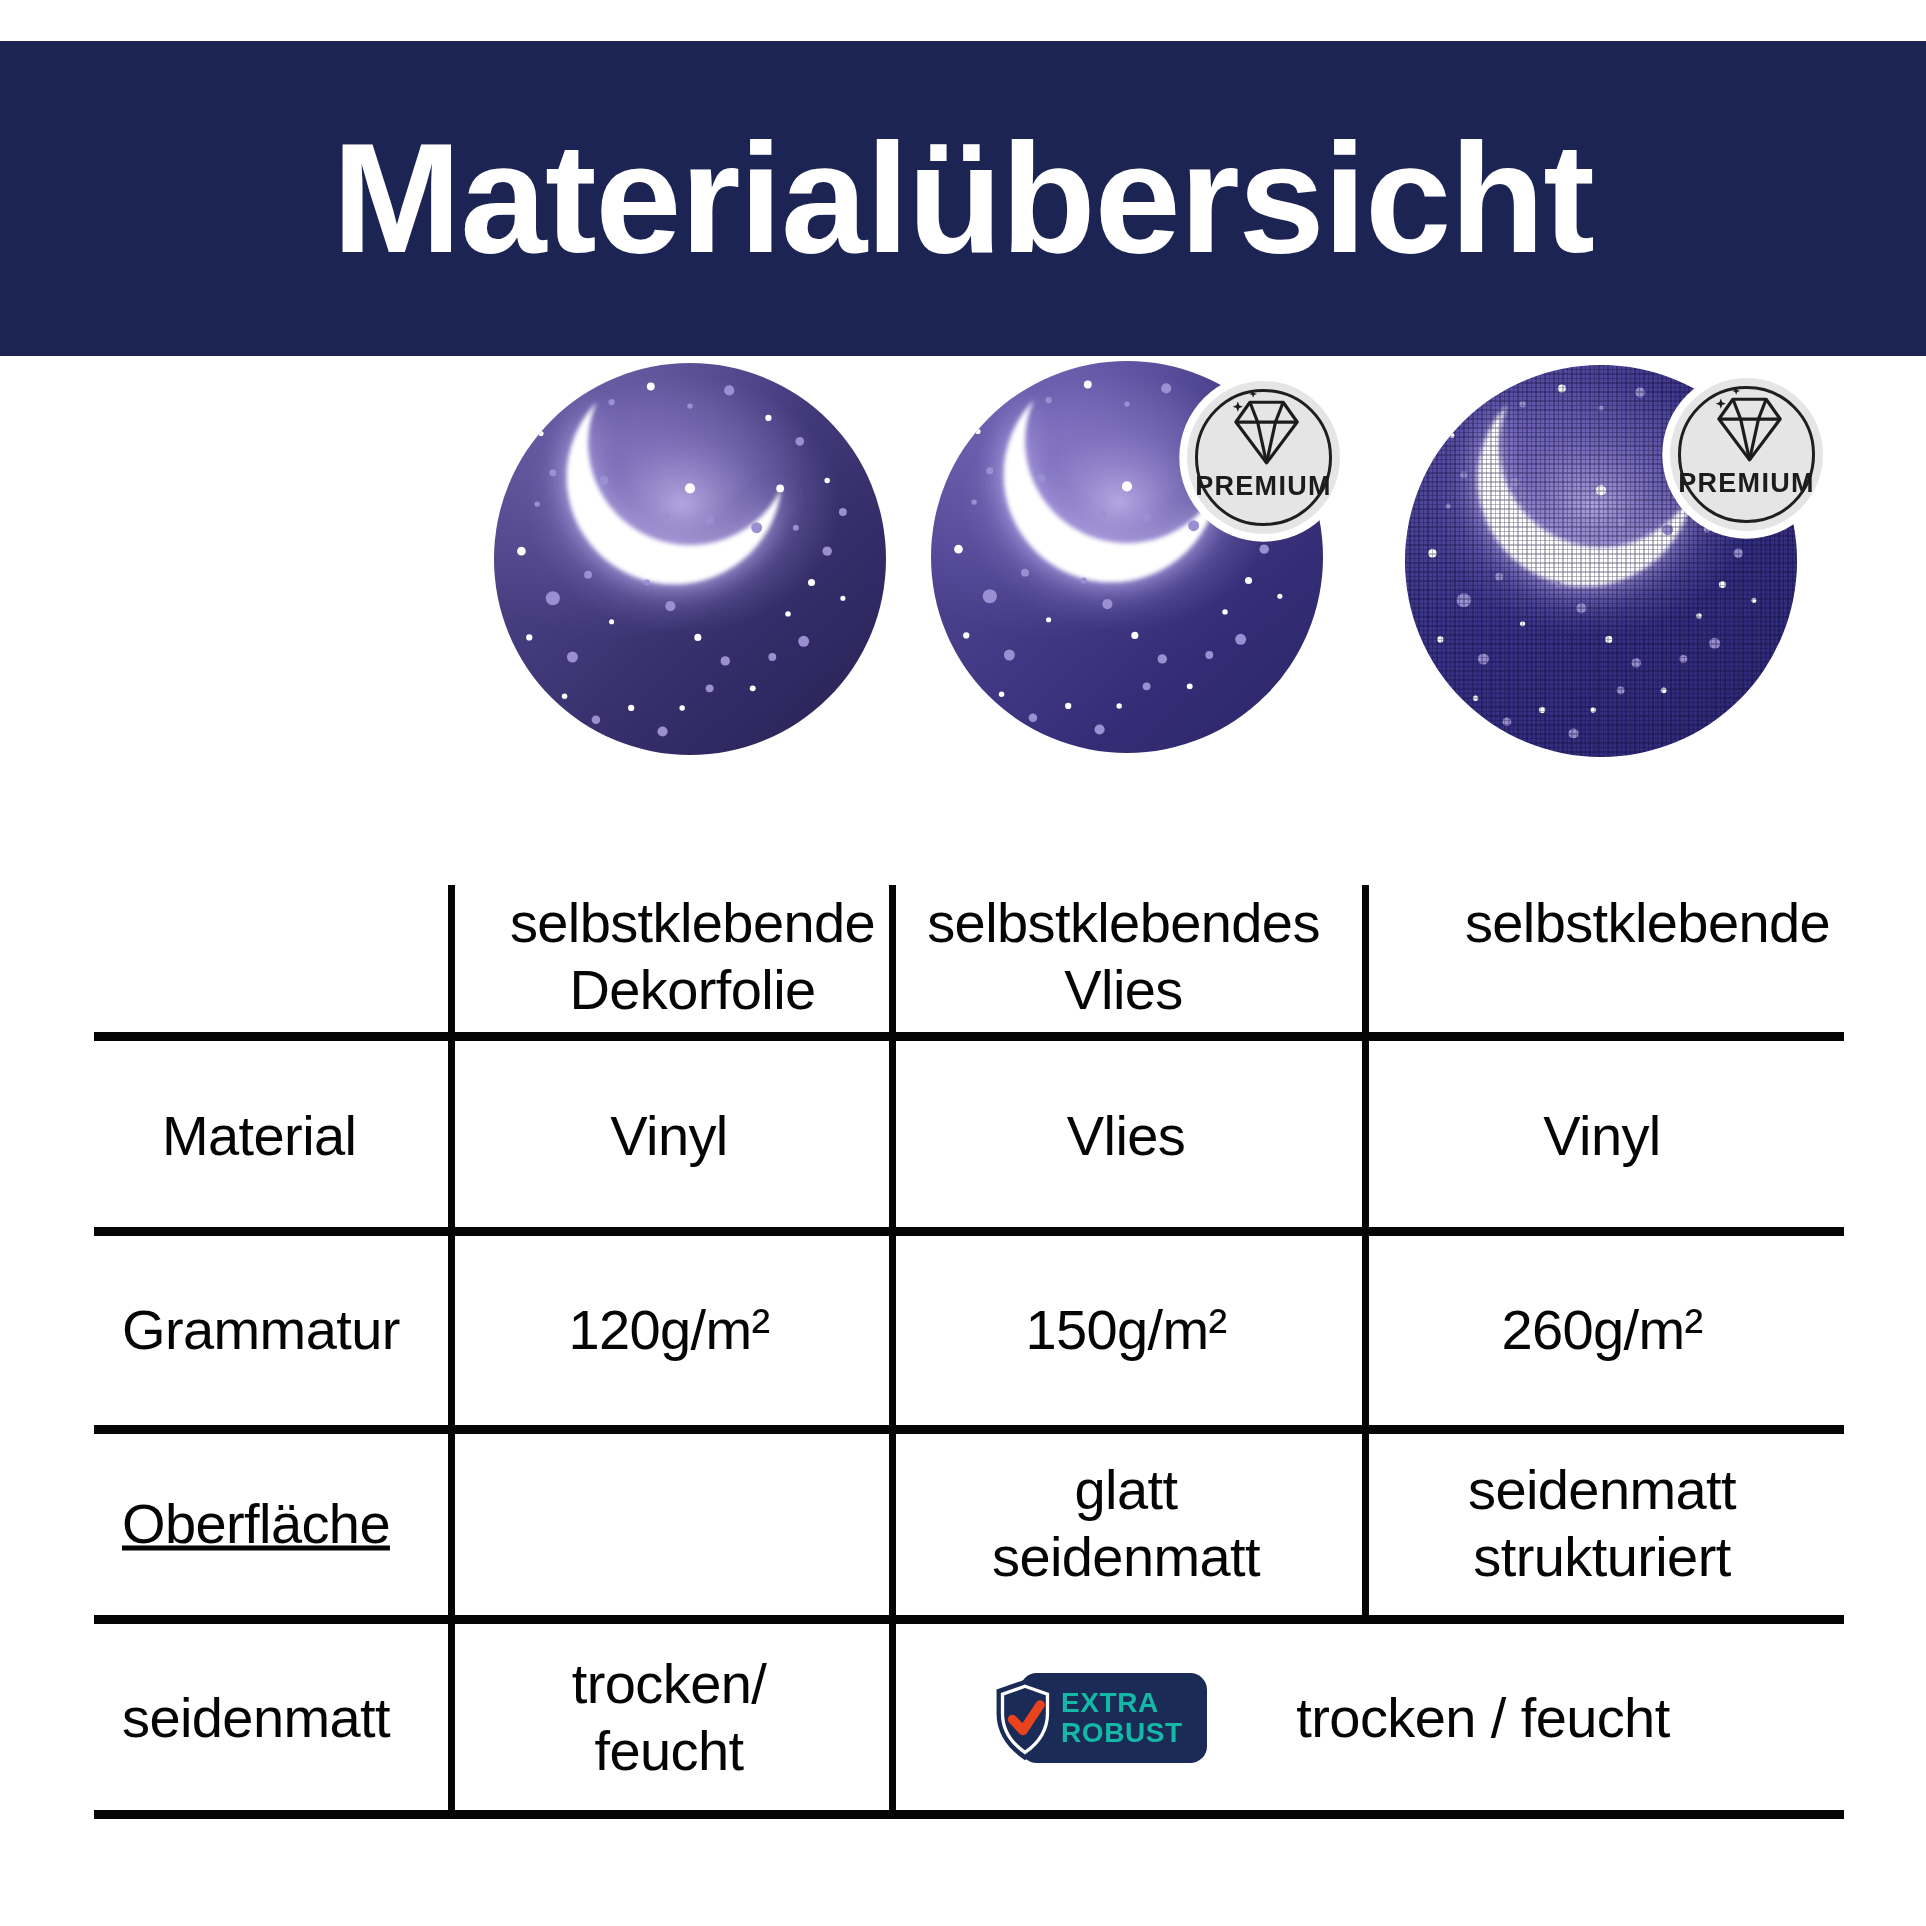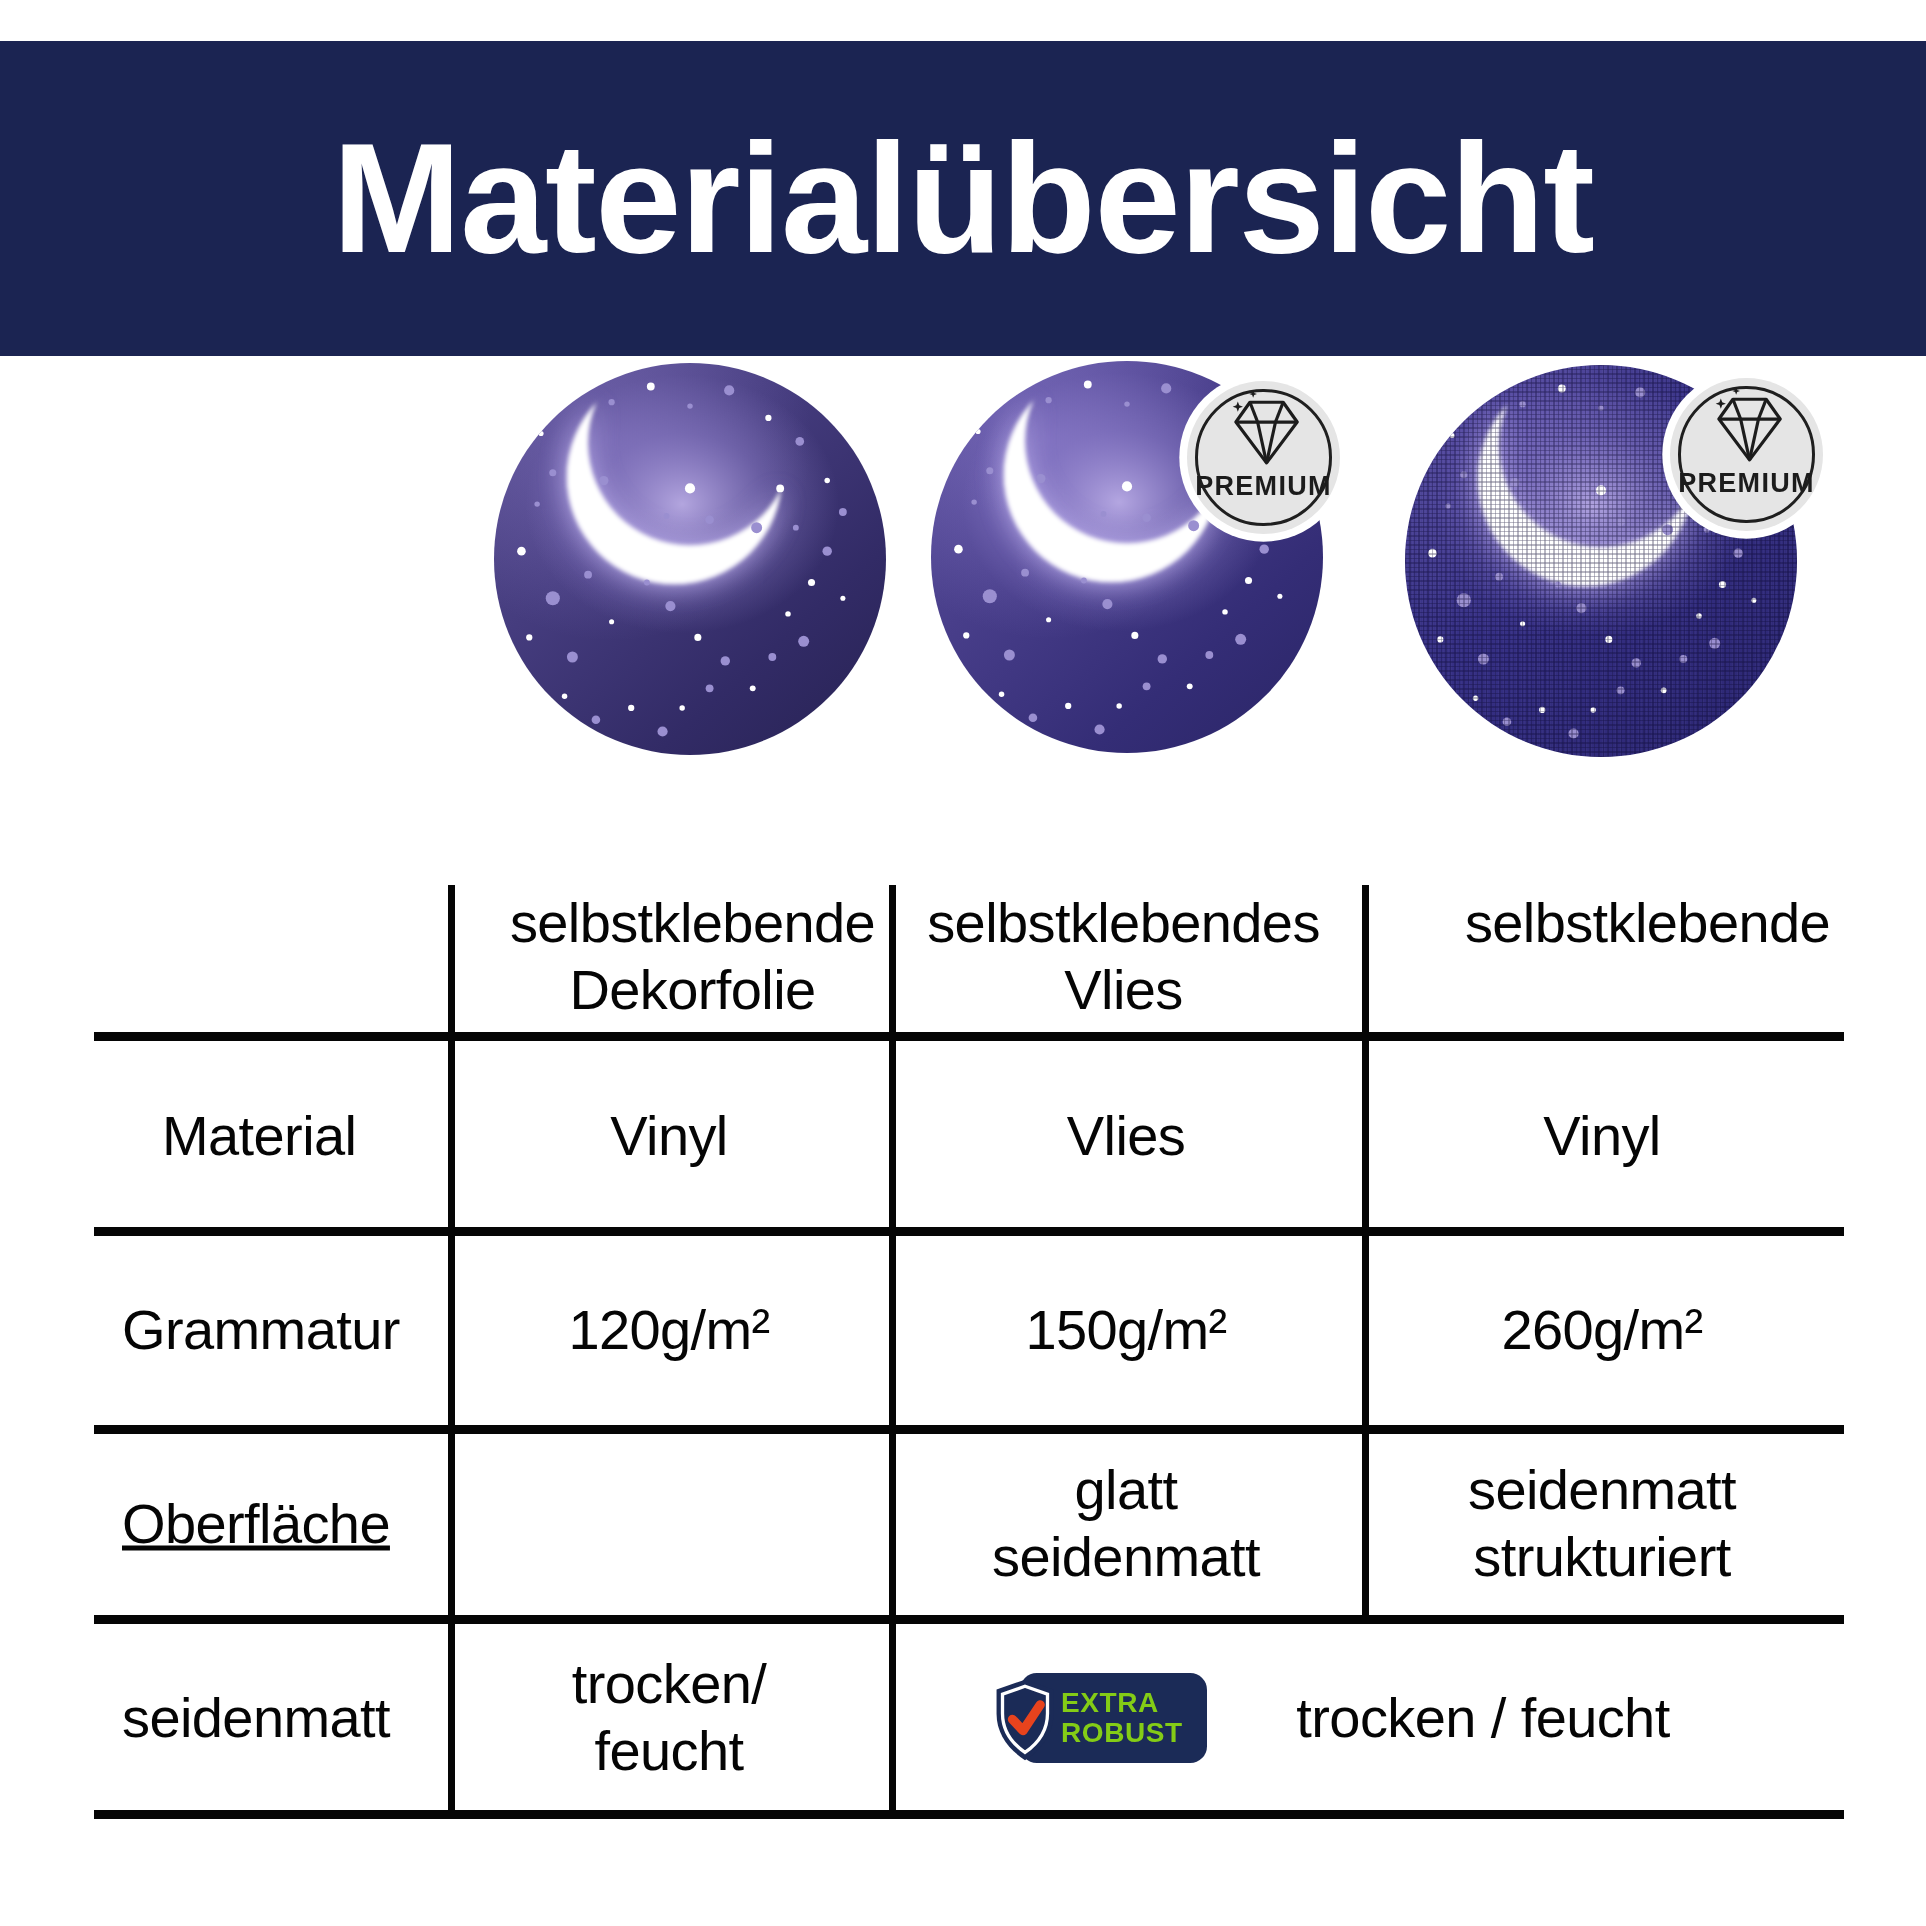--- a/index.html
+++ b/index.html
@@ -58,21 +58,21 @@
         letter-spacing:-0.6px;text-align:center;white-space:nowrap;}
   .c11{left:669px;top:1135px;} .c12{left:1126px;top:1135px;} .c13{left:1602px;top:1135px;}
   .c21{left:669px;top:1329px;} .c22{left:1126px;top:1329px;} .c23{left:1602px;top:1329px;}
   .c31{left:669px;top:1523px;} .c32{left:1126px;top:1523px;} .c33{left:1602px;top:1523px;}
   .c41{left:669px;top:1717px;} .c42{left:1483px;top:1717px;}
 
   
   .robust{position:absolute;left:1020px;top:1673px;width:187px;height:90px;border-radius:16.7px;
           background:#1b2b57;z-index:2;}
   .rtext{position:absolute;left:41px;top:50%;transform:translateY(-50%);
-         font-size:28px;line-height:30px;font-weight:700;letter-spacing:0.6px;color:#84cc16;}
+         font-size:28px;line-height:30px;font-weight:700;letter-spacing:0.6px;color:#14b8a6;}
   .shield{position:absolute;left:-29.5px;top:3.9px;width:68px;height:86px;}
 
   .defs{position:absolute;width:0;height:0;overflow:hidden;}
 </style>
 </head>
 <body>
 
 <div id="page">
 
   <svg class="defs" aria-hidden="true">

